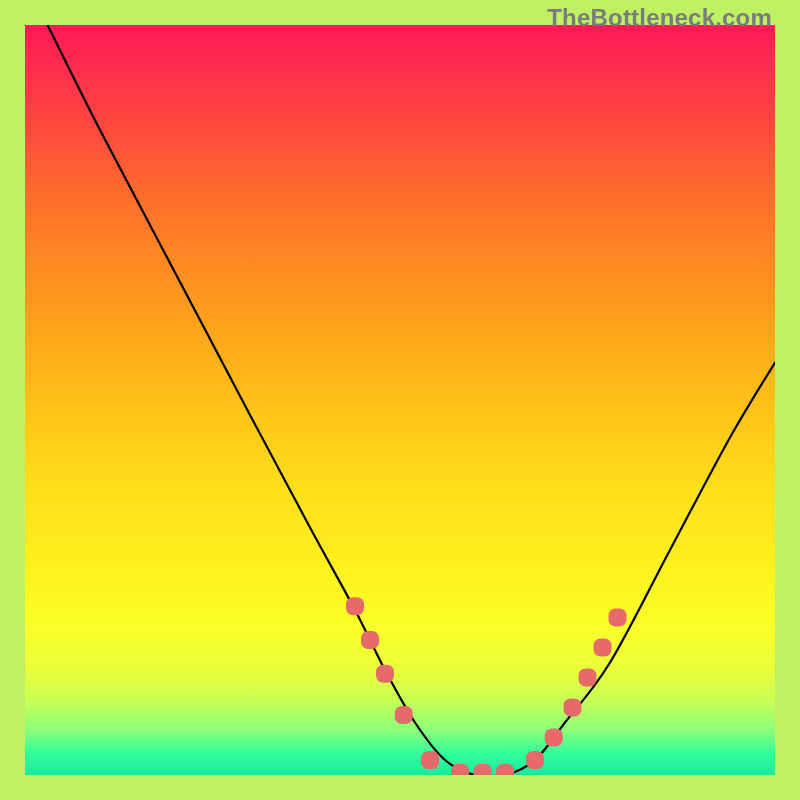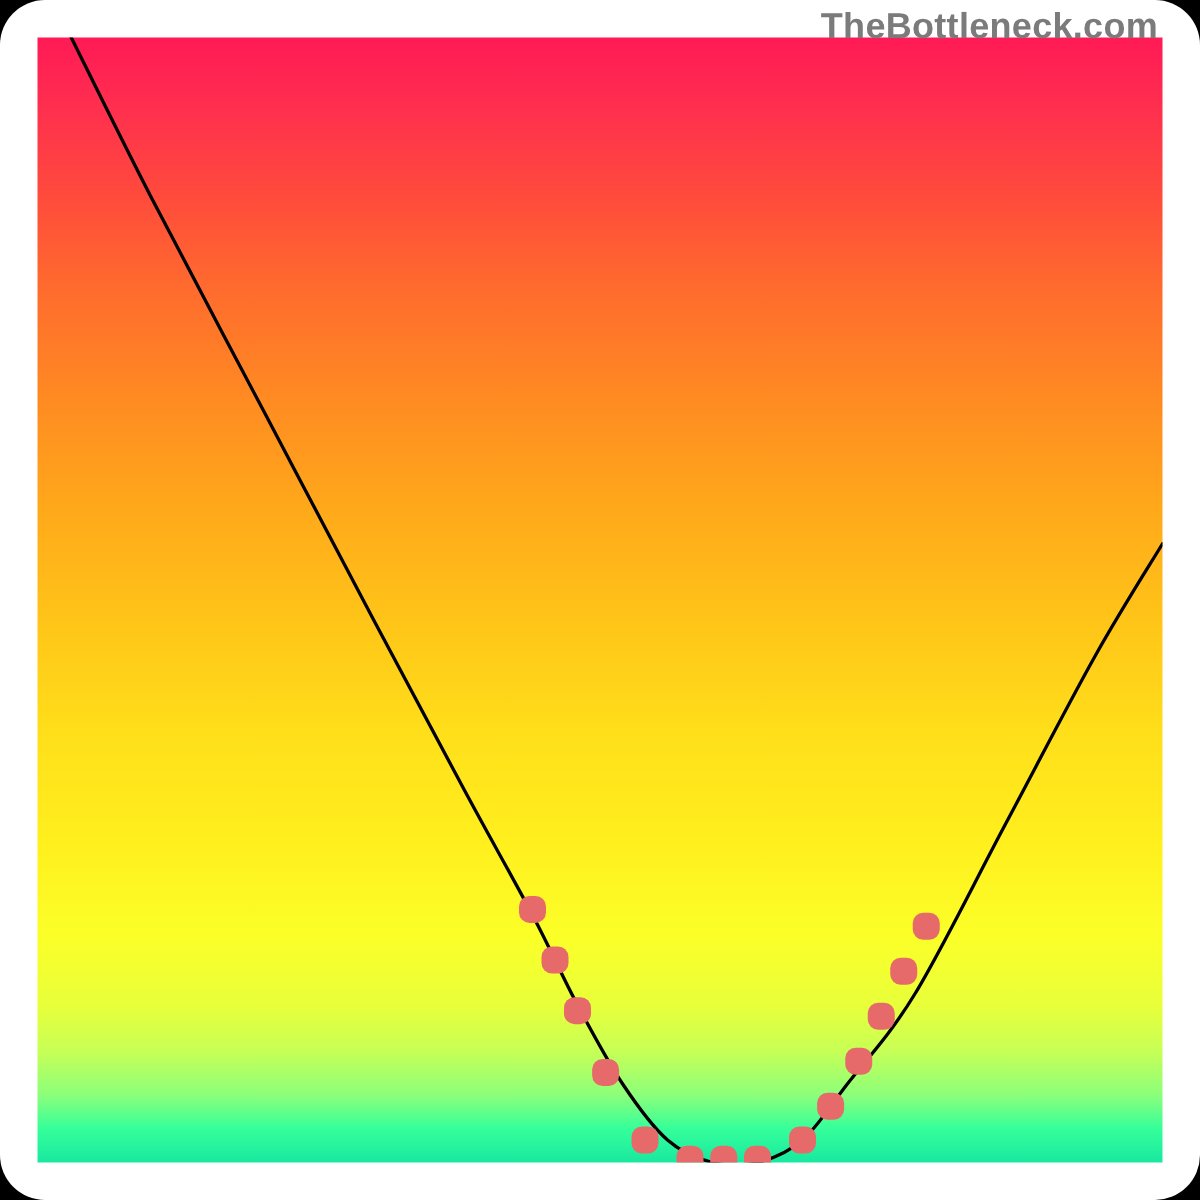--- a/index.html
+++ b/index.html
@@ -10,22 +10,21 @@
     background: #000;
     overflow: hidden;
     font-family: Arial, Helvetica, sans-serif;
   }
   .frame {
     position: absolute;
     left: 0;
     top: 0;
     width: 800px;
     height: 800px;
-    background: #ffffff;
-    border-radius: 30px;
+    background: #bef264;
   }
   .plot {
     position: absolute;
     left: 25px;
     top: 25px;
     width: 750px;
     height: 750px;
     background: linear-gradient(to bottom,
       #ff1a55 0%,
       #ff2e4f 6%,

